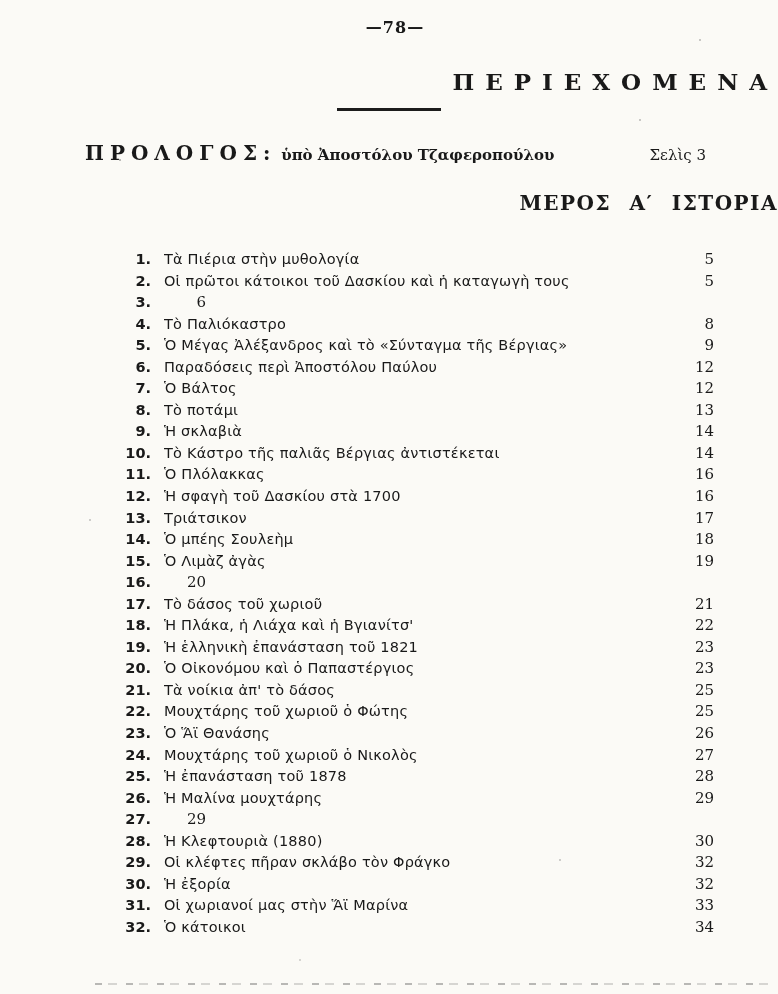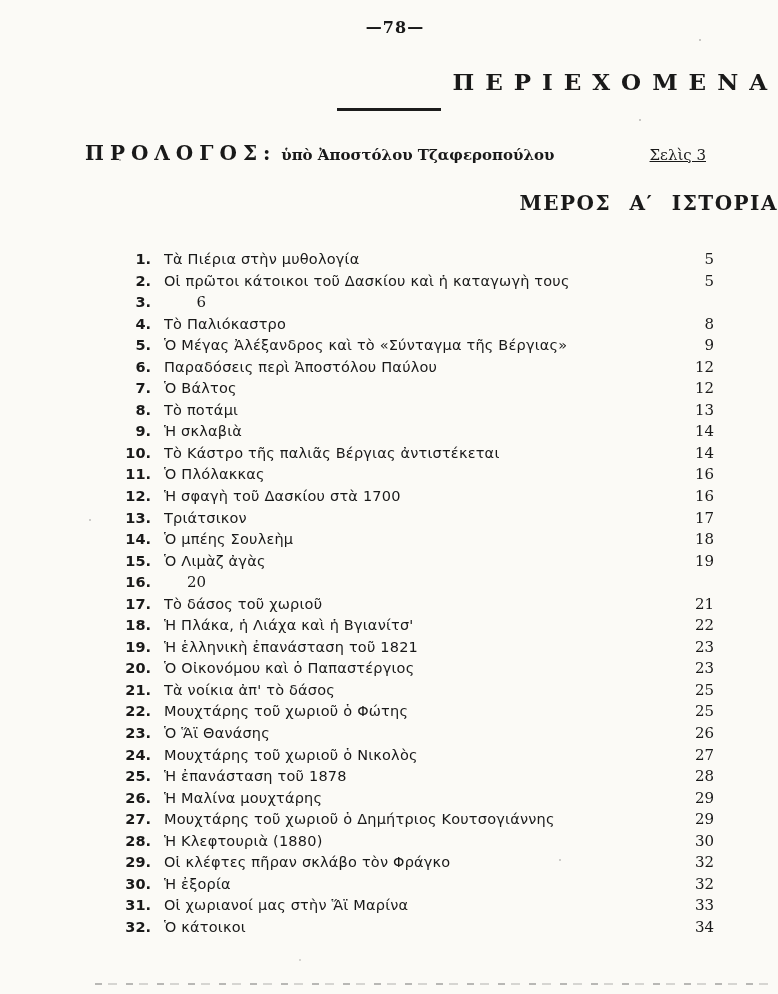--- a/index.html
+++ b/index.html
@@ -68,21 +68,20 @@
     font-weight: bold;
     font-size: 20px;
     letter-spacing: 6px;
   }
   .prologue-author {
     font-weight: bold;
   }
   .prologue-page-ref {
     font-size: 15px;
     white-space: nowrap;
-    text-decoration: underline;
   }
 
   .part-heading {
     position: absolute;
     top: 191px; left: 0; right: 0;
     text-align: right;
     font-family: "DejaVu Serif", serif;
     font-weight: bold;
     font-size: 20px;
     letter-spacing: 1.5px;
@@ -276,21 +275,20 @@
       <span class="toc-title">Ἡ ἐπανάσταση τοῦ 1878</span>
       <span class="toc-page">28</span>
     </div>
     <div class="toc-row">
       <span class="toc-num">26.</span>
       <span class="toc-title">Ἡ Μαλίνα μουχτάρης</span>
       <span class="toc-page">29</span>
     </div>
     <div class="toc-row">
       <span class="toc-num">27.</span>
-      <span class="toc-title">Μουχτάρης τοῦ χωριοῦ ὁ Δημήτριος Κουτσογιάννης</span>
       <span class="toc-page">29</span>
     </div>
     <div class="toc-row">
       <span class="toc-num">28.</span>
       <span class="toc-title">Ἡ Κλεφτουριὰ (1880)</span>
       <span class="toc-page">30</span>
     </div>
     <div class="toc-row">
       <span class="toc-num">29.</span>
       <span class="toc-title">Οἱ κλέφτες πῆραν σκλάβο τὸν Φράγκο</span>

